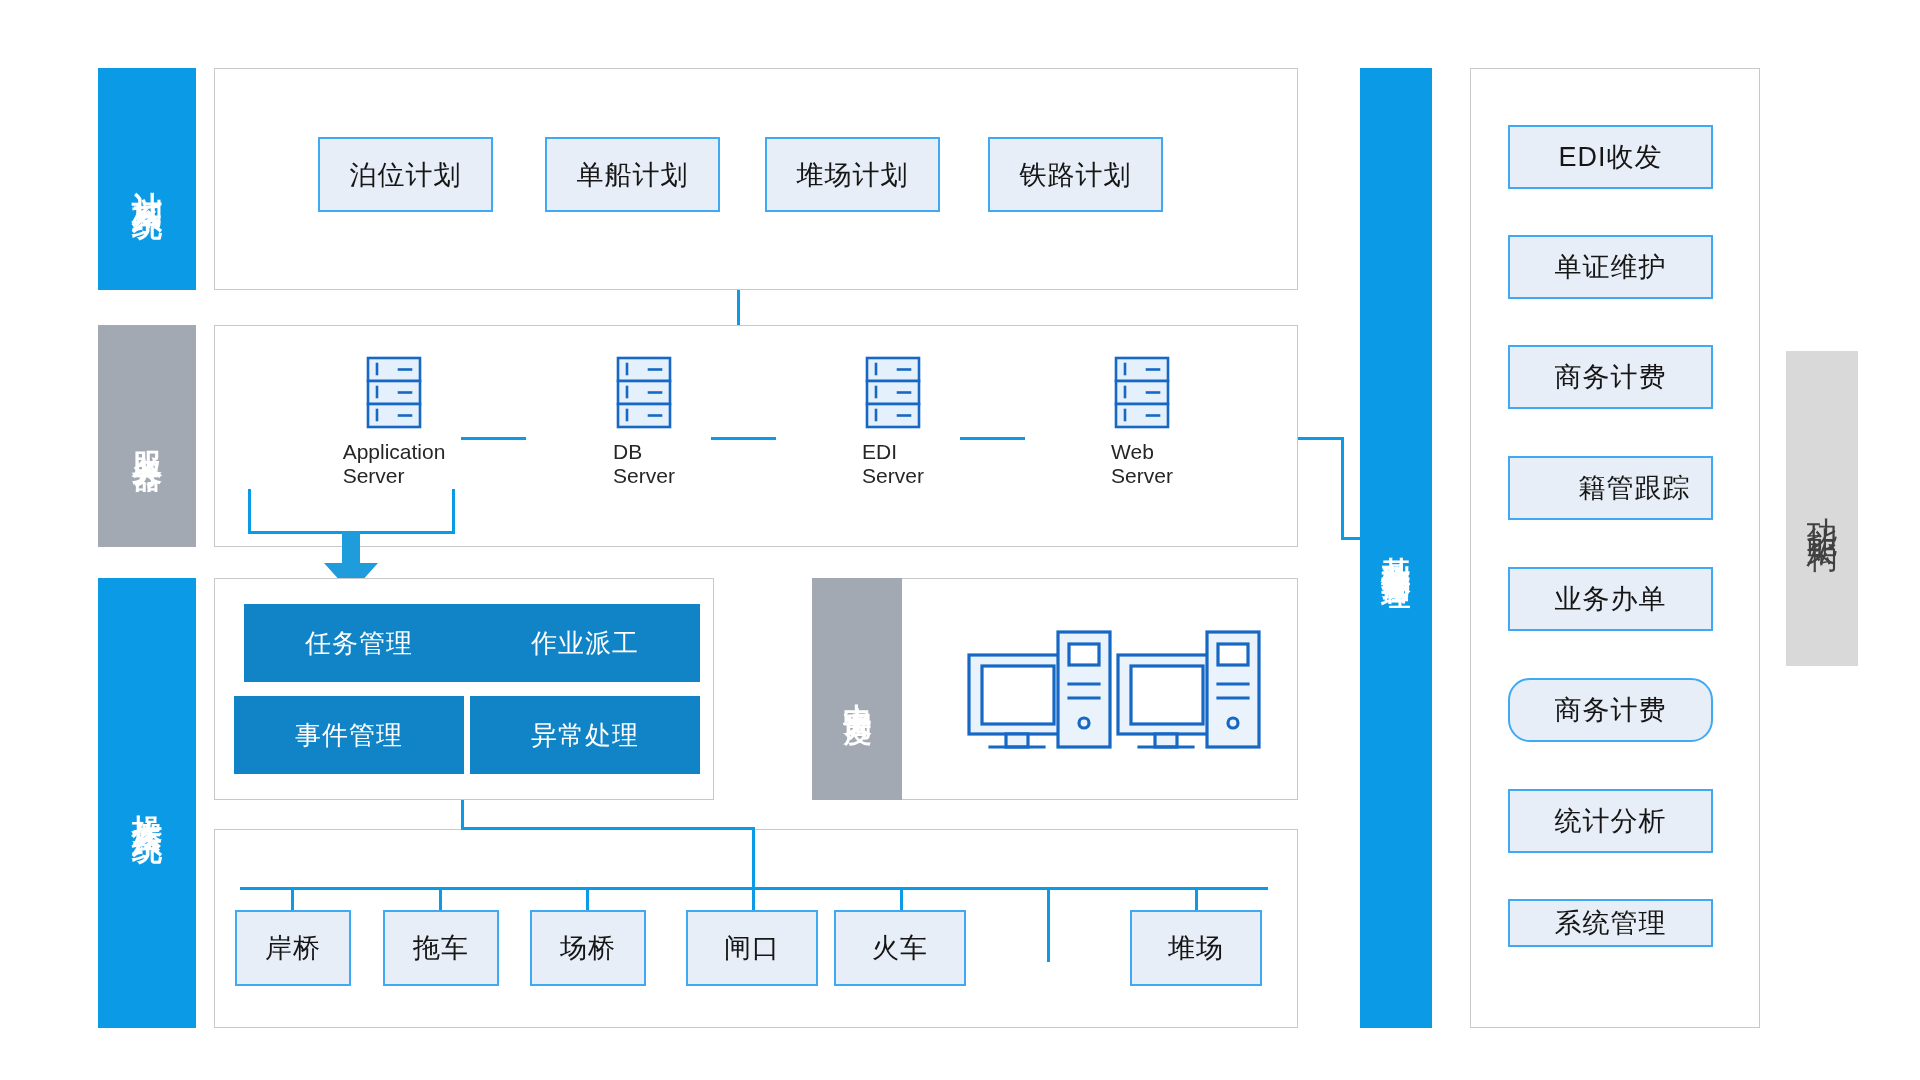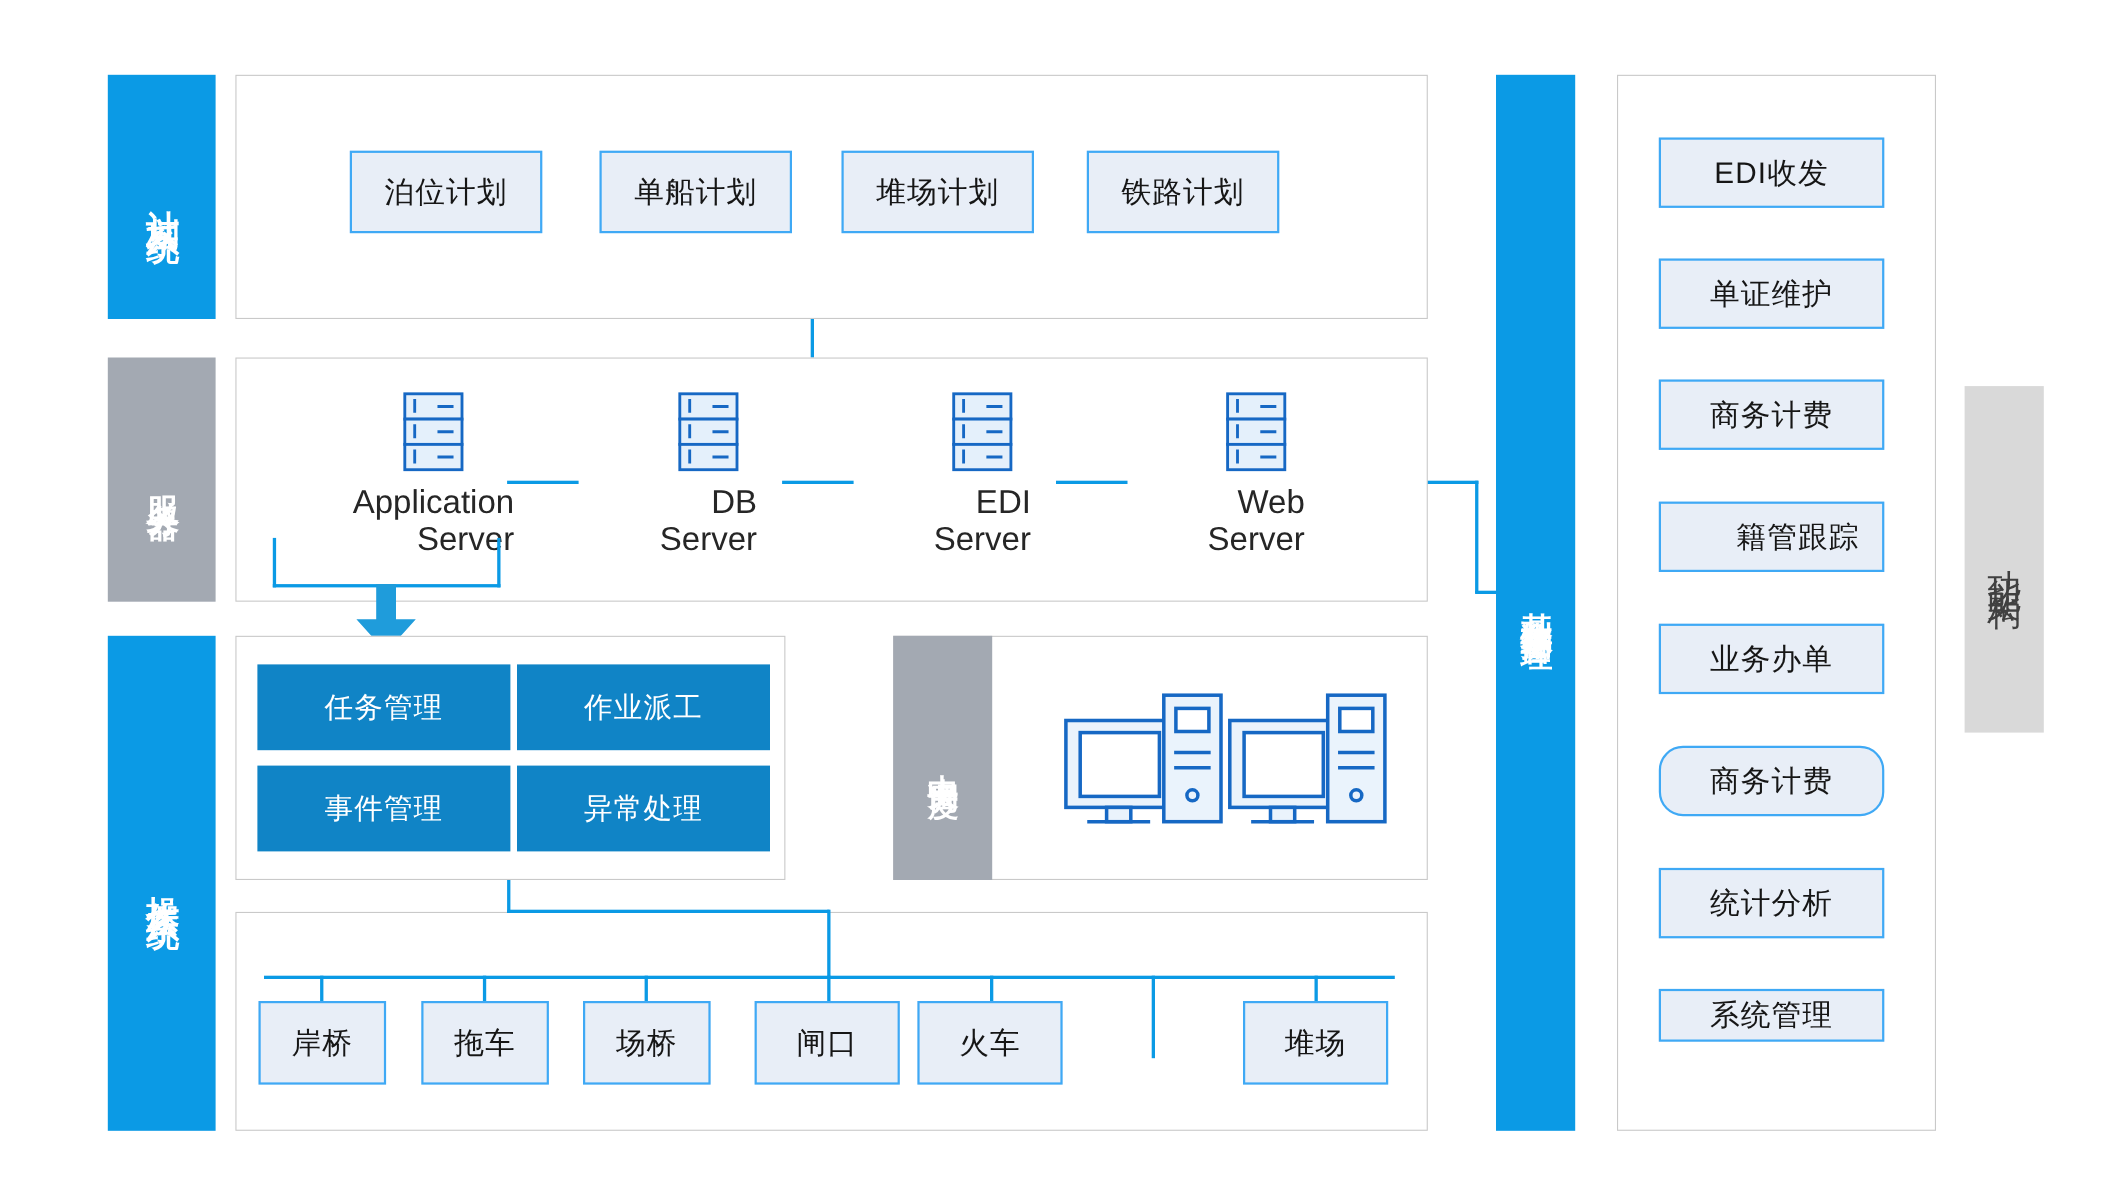--- a/index.html
+++ b/index.html
@@ -59,23 +59,23 @@
     font-size:26px;
     letter-spacing:1px;
     white-space:nowrap;
   }
 
   
   .srv{position:absolute;display:flex;flex-direction:column;align-items:center;}
   .srv .icon{width:56px;height:78px;display:block;}
   .srv .cap{
     margin-top:6px;
-    text-align:right;
+    text-align:left;
     color:#262626;
-    font-size:30px;
+    font-size:21px;
     line-height:1.12;
     white-space:pre-line;
   }
 
   
   .ln{position:absolute;background:#0b9ae5;}
   .lnh{height:3px;}
   .lnv{width:3px;}
 
   .pc{position:absolute;}
@@ -202,21 +202,21 @@
 
   <div class="ln lnv" style="left:248px;top:489px;height:45px;"></div>
   <div class="ln lnv" style="left:452px;top:489px;height:45px;"></div>
   <div class="ln lnh" style="left:248px;top:531px;width:207px;"></div>
   <svg class="pc" style="left:316px;top:531px;width:70px;height:64px;" viewBox="0 0 70 64">
     <path d="M26 0 H44 V32 H62 L35 62 L8 32 H26 Z" fill="#1f9cdb"></path>
   </svg>
 
   <div class="panel" style="left:214px;top:578px;width:500px;height:222px;"></div>
 
-  <div class="btile" style="left:234px;top:604px;width:230px;height:78px;justify-content:center;">
+  <div class="btile" style="left:244px;top:604px;width:230px;height:78px;justify-content:center;">
     <span>任务管理</span>
   </div>
   <div class="btile" style="left:470px;top:604px;width:230px;height:78px;">
     <span>作业派工</span>
   </div>
   <div class="btile" style="left:234px;top:696px;width:230px;height:78px;">
     <span>事件管理</span>
   </div>
   <div class="btile" style="left:470px;top:696px;width:230px;height:78px;">
     <span>异常处理</span>

